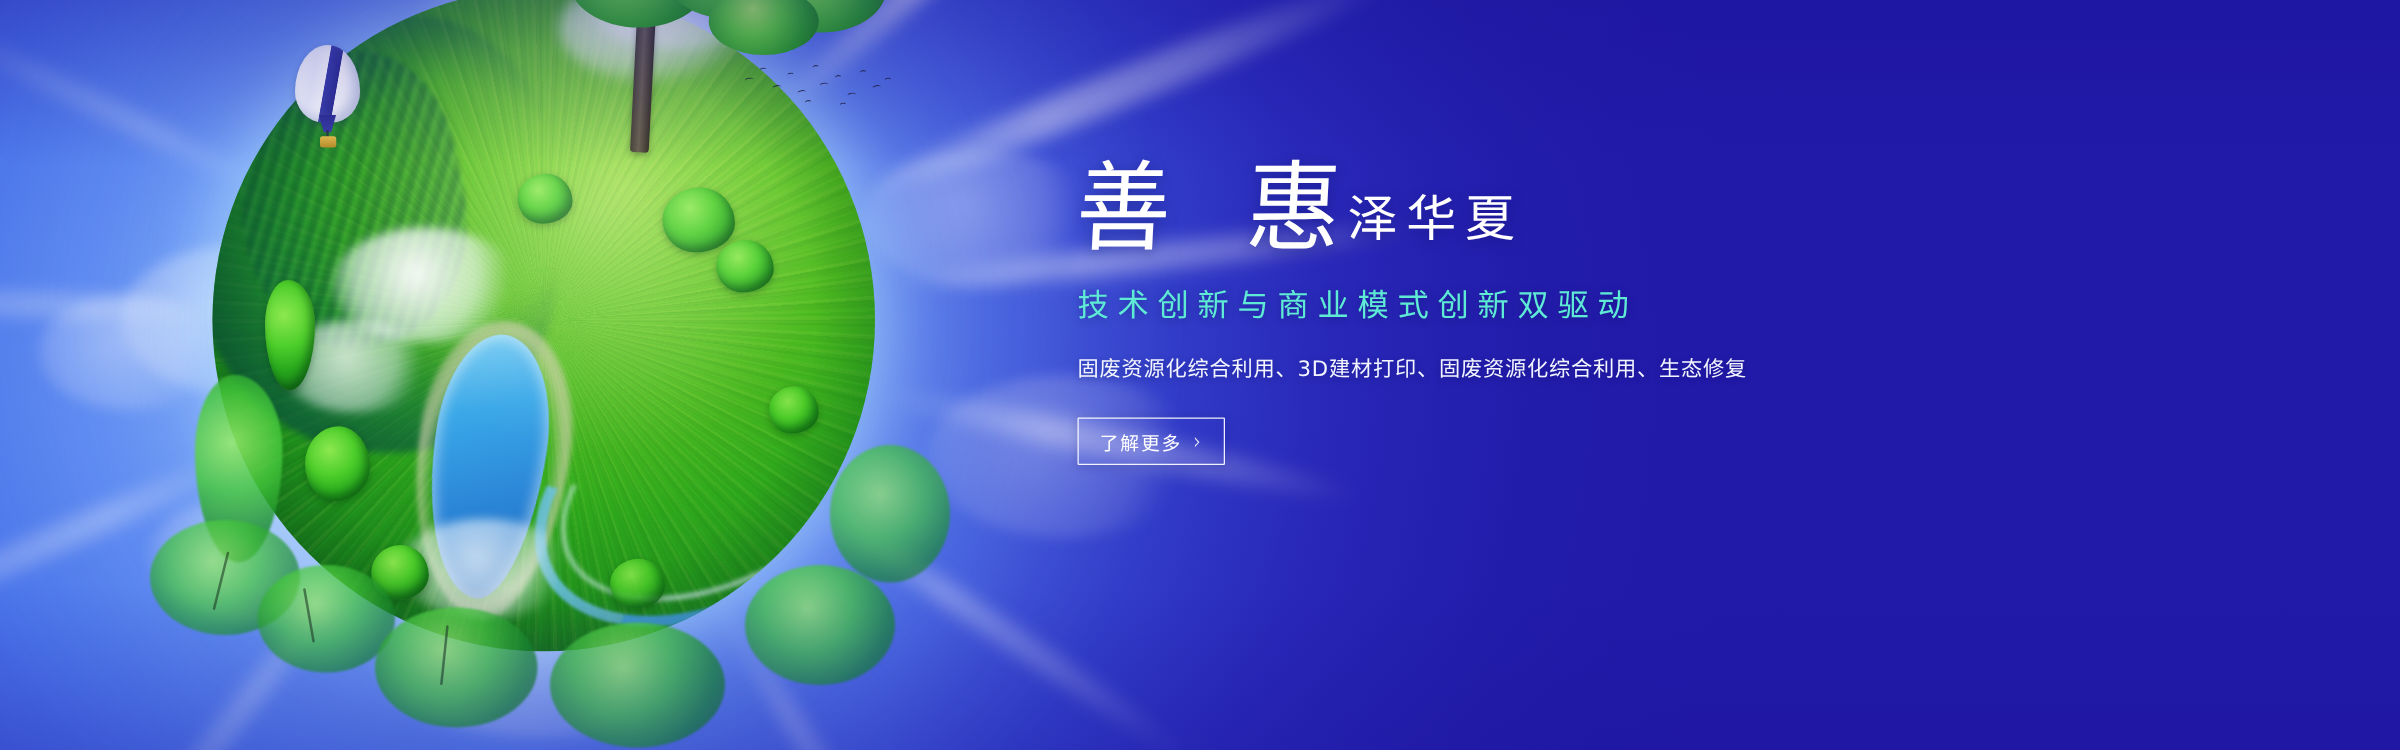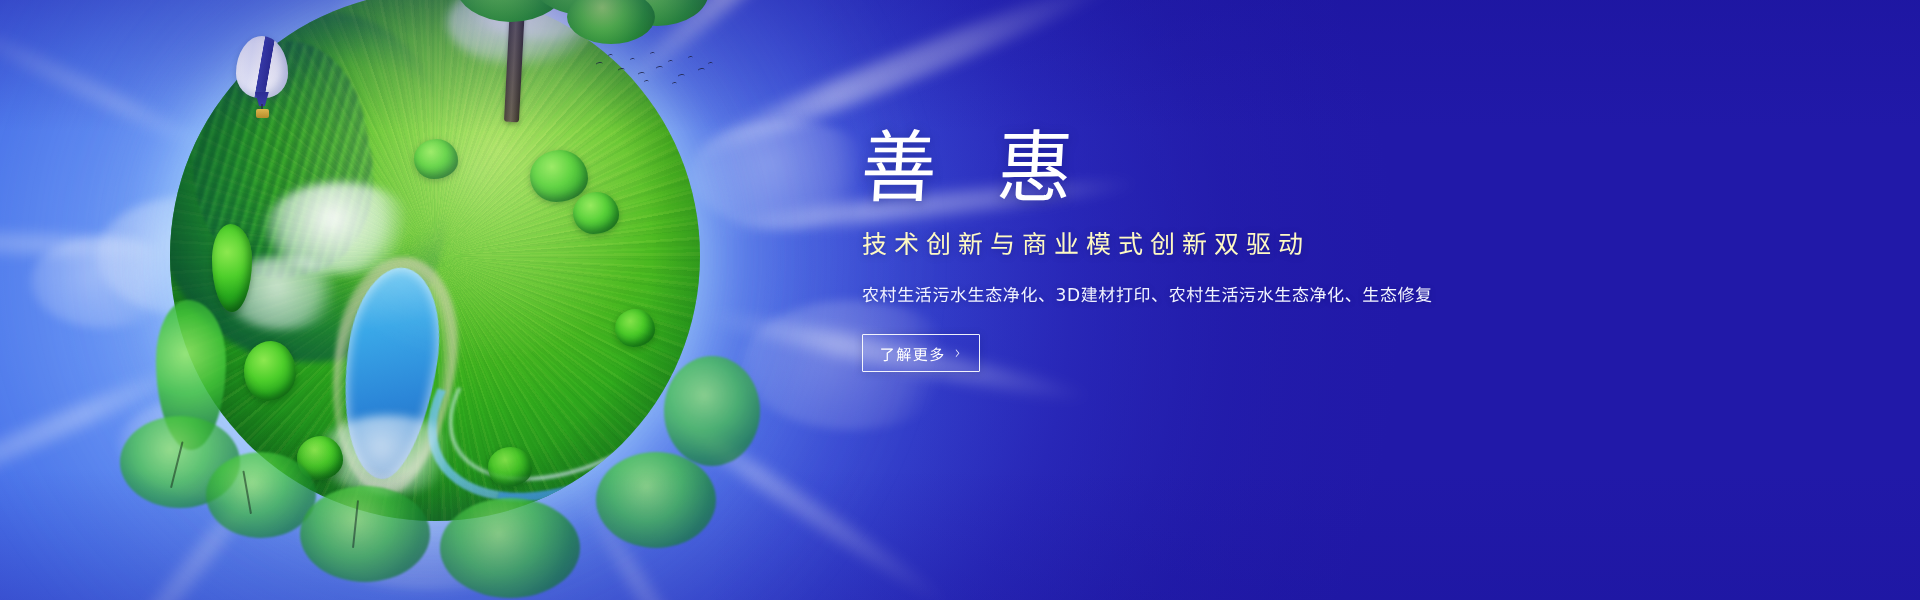--- a/index.html
+++ b/index.html
@@ -270,21 +270,21 @@
     font-family:"DejaVu Serif","Liberation Serif",serif;
     font-size:40px;font-weight:400;
     letter-spacing:7px;
     padding-bottom:4px;
   }
   .hl-gap{ width:56px;flex:0 0 56px; }
 
   .subtitle{
     margin-top:24px;
     font-family:"DejaVu Sans","Liberation Sans",sans-serif;
-    font-size:25px;font-weight:400;color:#fef9c3;
+    font-size:25px;font-weight:400;color:#5eead4;
     letter-spacing:7px;white-space:nowrap;
     text-shadow:0 1px 7px rgba(10,14,80,.35);
   }
   .desc{
     margin-top:21px;
     font-family:"DejaVu Sans","Liberation Sans",sans-serif;
     font-size:17px;color:#f2f4ff;font-weight:400;
     letter-spacing:.6px;white-space:nowrap;
     text-shadow:0 1px 6px rgba(10,14,80,.30);
   }
@@ -442,25 +442,26 @@
   </div>
 
   <div class="sky-topfade"></div>
 
   <div class="content">
 
     <div class="headline">
       <span class="hl-big">善</span>
       <span class="hl-gap"></span>
       <span class="hl-big">惠</span>
+      <span class="hl-rest">泽华夏</span>
     </div>
 
     <div class="subtitle">技术创新与商业模式创新双驱动</div>
 
-    <div class="desc">农村生活污水生态净化、3D建材打印、农村生活污水生态净化、生态修复</div>
+    <div class="desc">固废资源化综合利用、3D建材打印、固废资源化综合利用、生态修复</div>
 
     <button class="cta">
       <span>了解更多</span>
       <span class="chev">›</span>
     </button>
 
   </div>
 
 </div>
 

